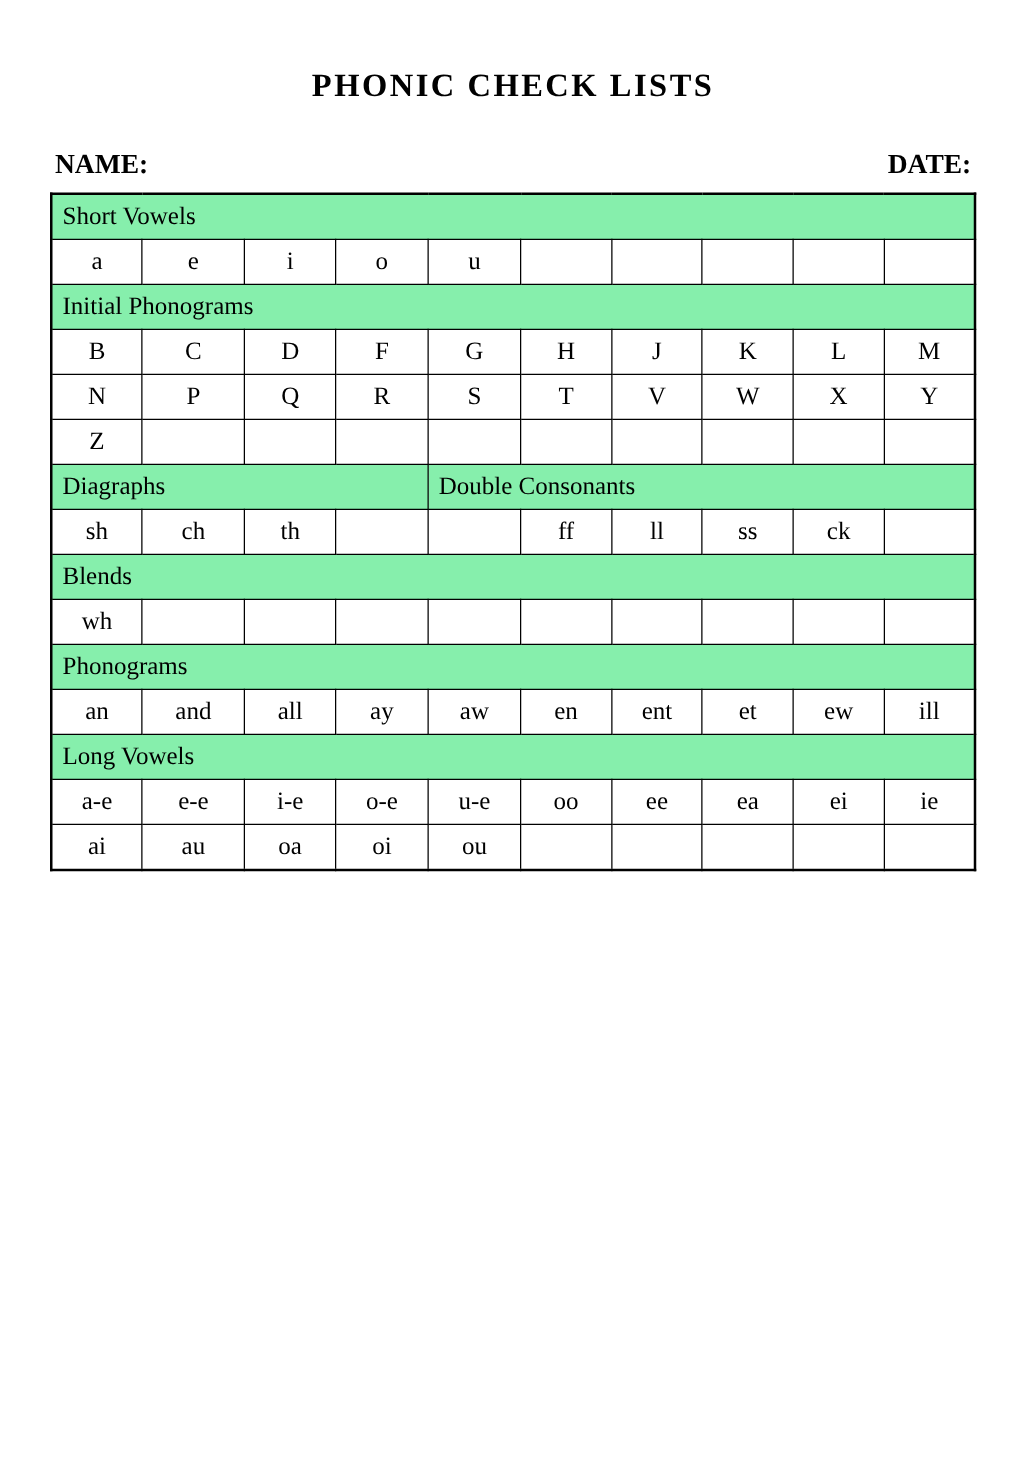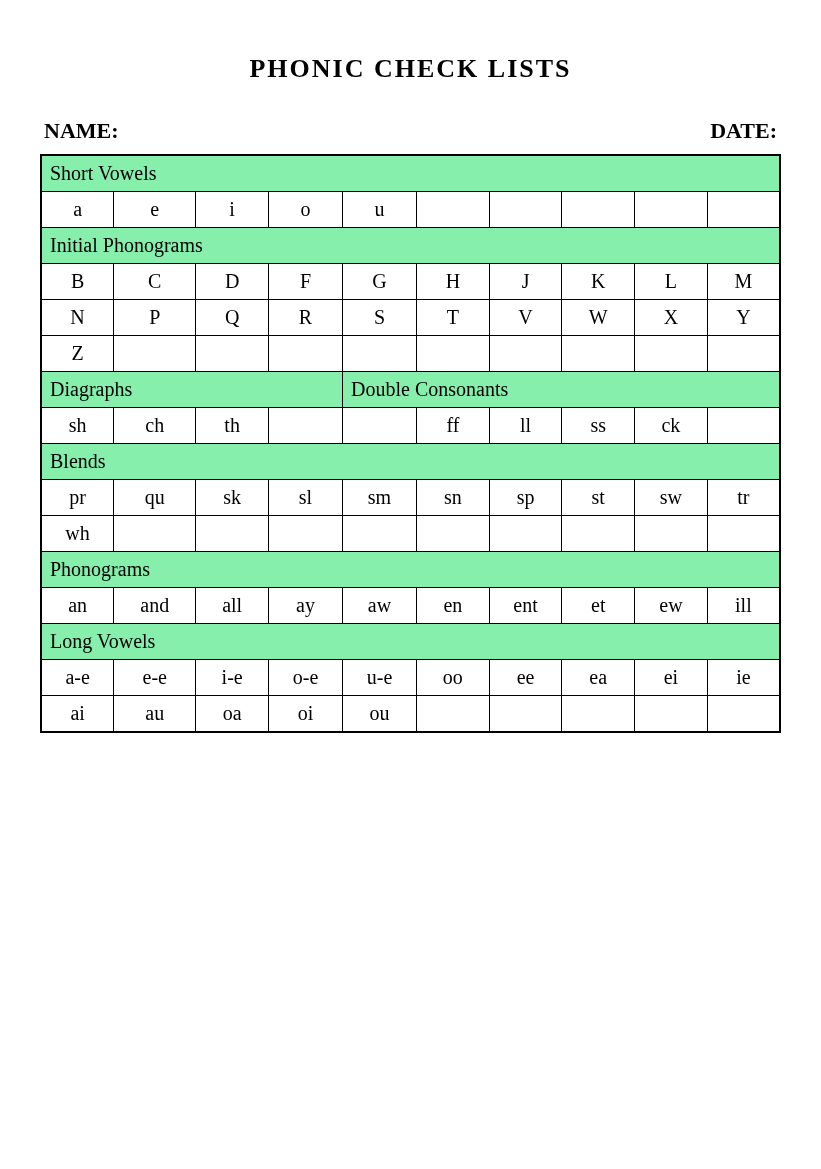--- a/index.html
+++ b/index.html
@@ -149,32 +149,20 @@
     <td>ss</td>
     <td>ck</td>
     <td></td>
   </tr>
 
   <tr>
     <td colspan="10" class="section-header">Blends</td>
   </tr>
 
 
-  <tr>
-    <td>pr</td>
-    <td>qu</td>
-    <td>sk</td>
-    <td>sl</td>
-    <td>sm</td>
-    <td>sn</td>
-    <td>sp</td>
-    <td>st</td>
-    <td>sw</td>
-    <td>tr</td>
-  </tr>
 
   <tr>
     <td>wh</td>
     <td></td>
     <td></td>
     <td></td>
     <td></td>
     <td></td>
     <td></td>
     <td></td>

